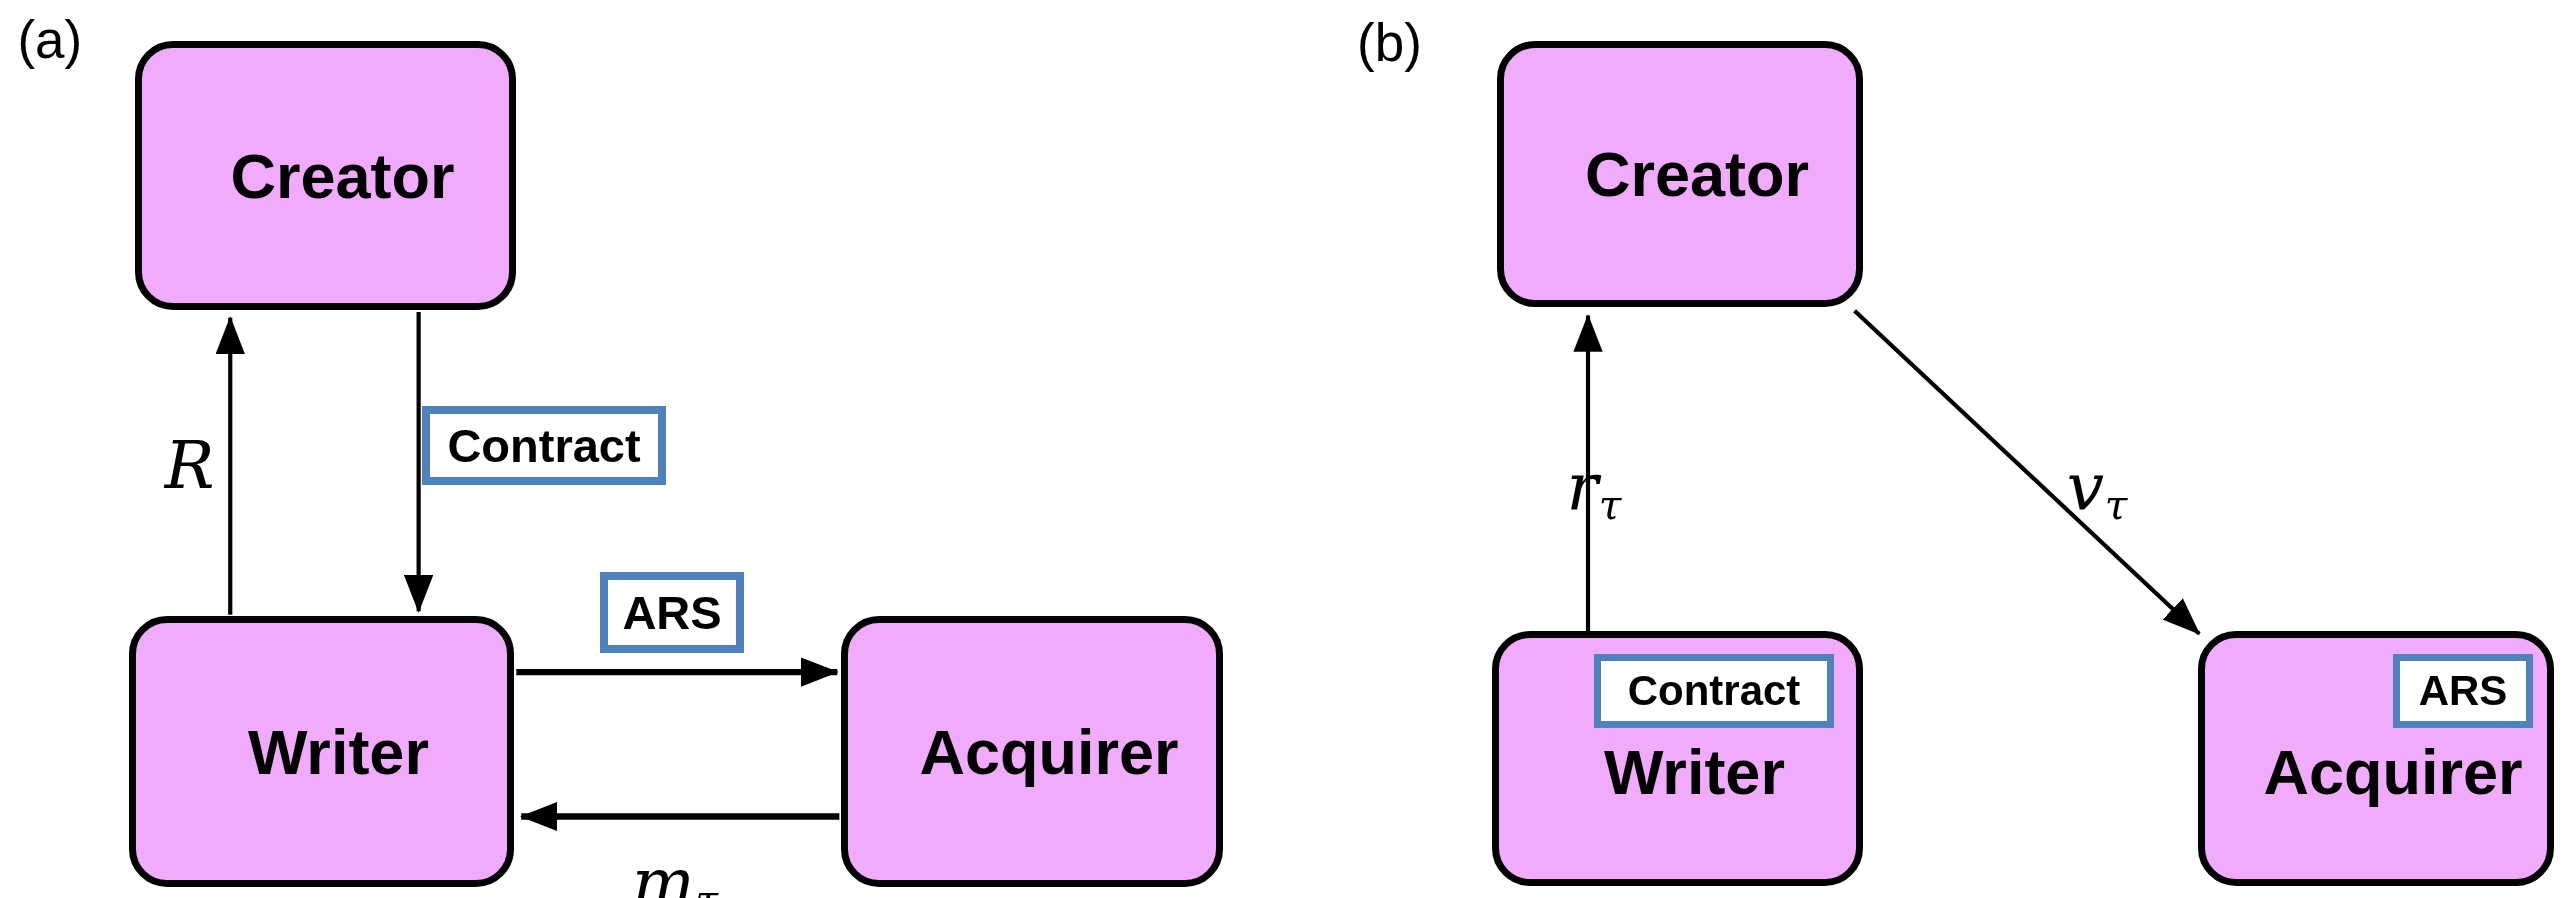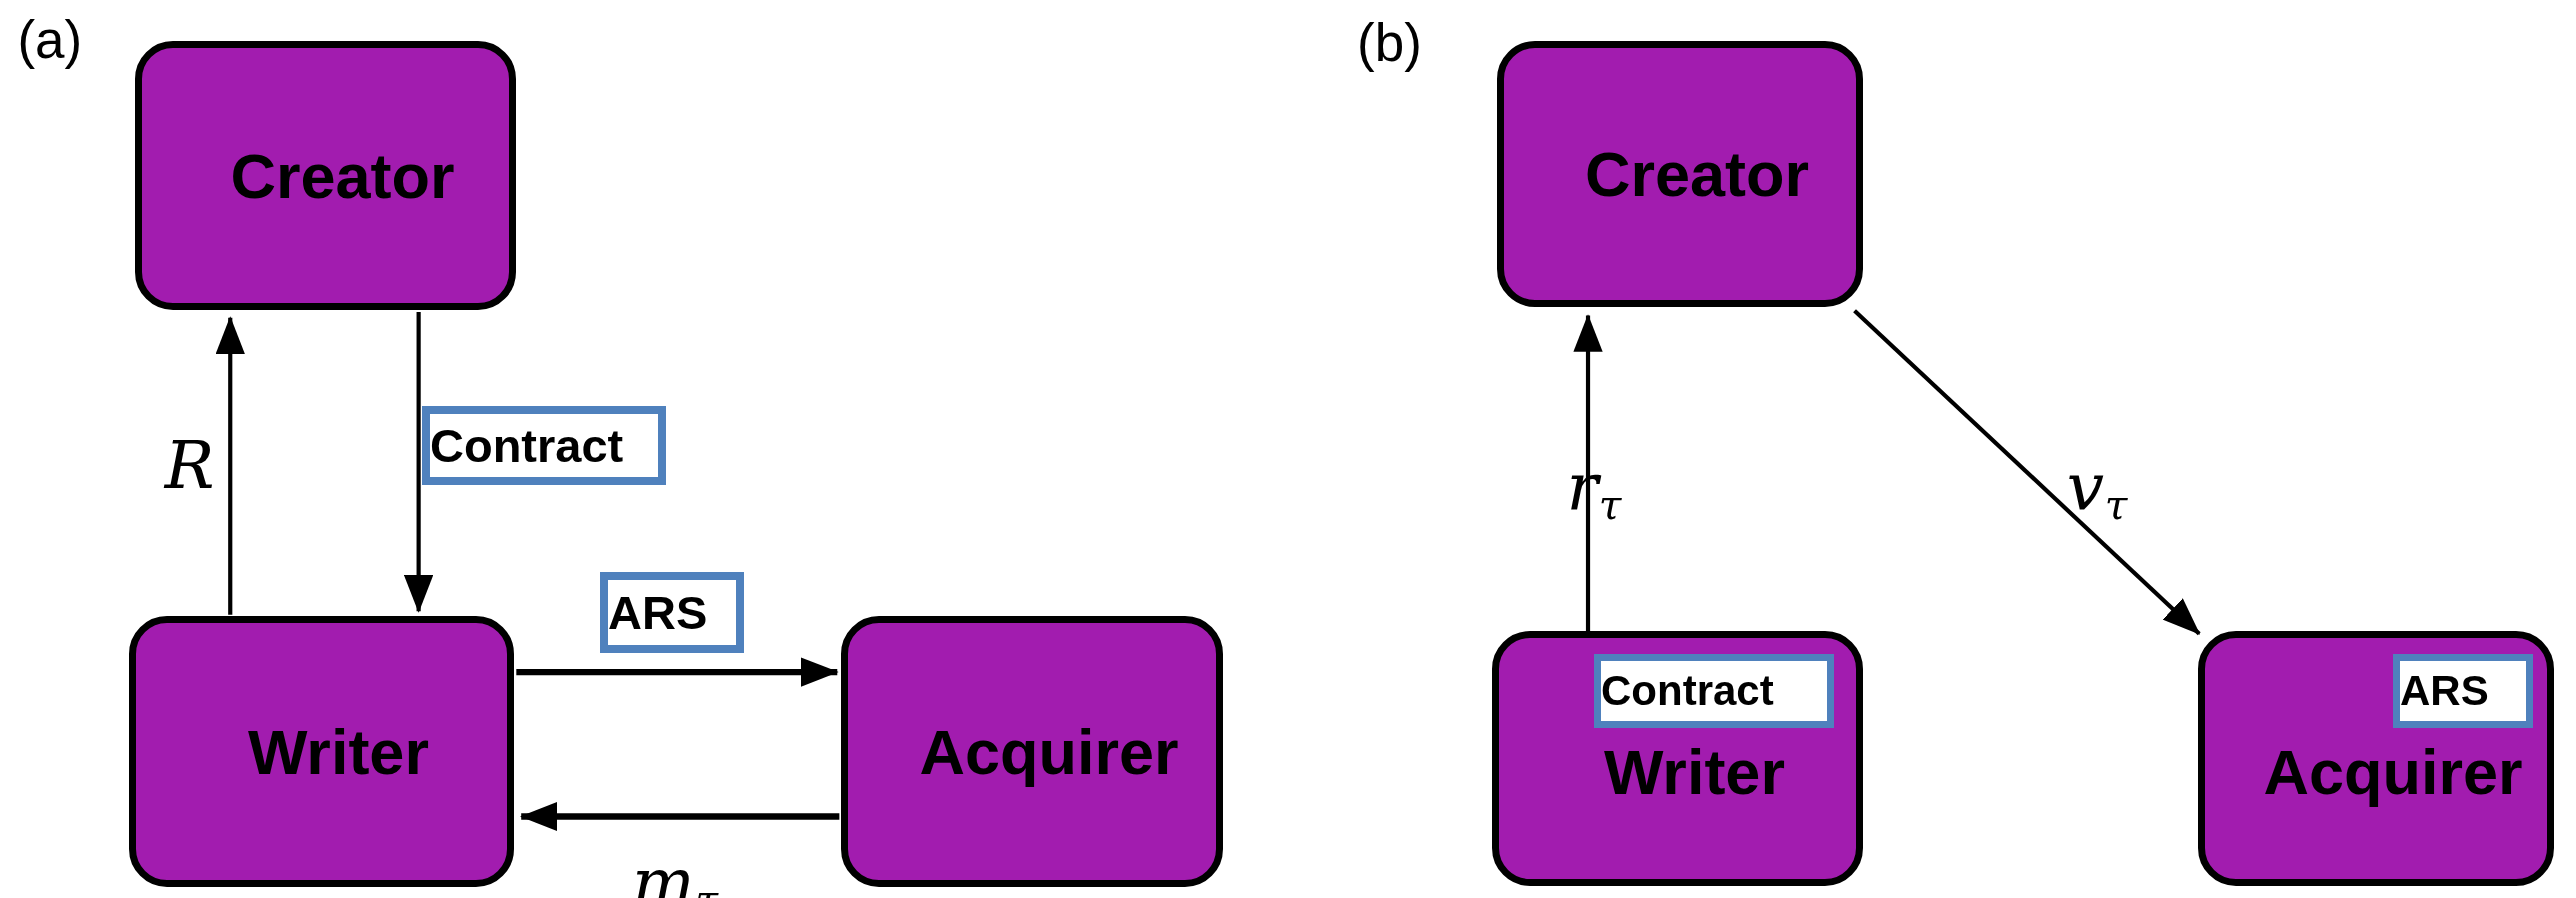--- a/index.html
+++ b/index.html
@@ -39,21 +39,21 @@
     color: #000000;
     line-height: 1.1;
   }
   #tag-a { left: 17.4px;   top: 11px; }
   #tag-b { left: 1357px; top: 14px; }
 
   .node {
     position: absolute;
     z-index: 2;
     box-sizing: border-box;
-    background: #a21caf;
+    background: #f0abfc;
     border: 7px solid #000000;
     border-radius: 38px;
     display: flex;
     align-items: center;
     justify-content: center;
     font-size: 63px;
     font-weight: 700;
     letter-spacing: 0px;
     padding-left: 34px;
   }
@@ -68,21 +68,21 @@
                 align-items: flex-start; padding-top: 98px; }
 
   .badge {
     position: absolute;
     z-index: 4;
     box-sizing: border-box;
     background: #ffffff;
     border: 8.4px solid #4F81BD;
     display: flex;
     align-items: center;
-    justify-content: flex-start;
+    justify-content: center;
     font-weight: 700;
     color: #000000;
   }
   #badge-contract-a { left: 422px;  top: 406px; width: 244px; height: 79px; font-size: 47px; }
   #badge-ars-a      { left: 600px;  top: 572px; width: 144px; height: 81px; font-size: 47px; }
   #badge-contract-b { left: 1594px; top: 654px; width: 240px; height: 74px; font-size: 42px; border-width: 7px; }
   #badge-ars-b      { left: 2393px; top: 654px; width: 140px; height: 74px; font-size: 42px; border-width: 7px; }
 
   .mlabel {
     position: absolute;

